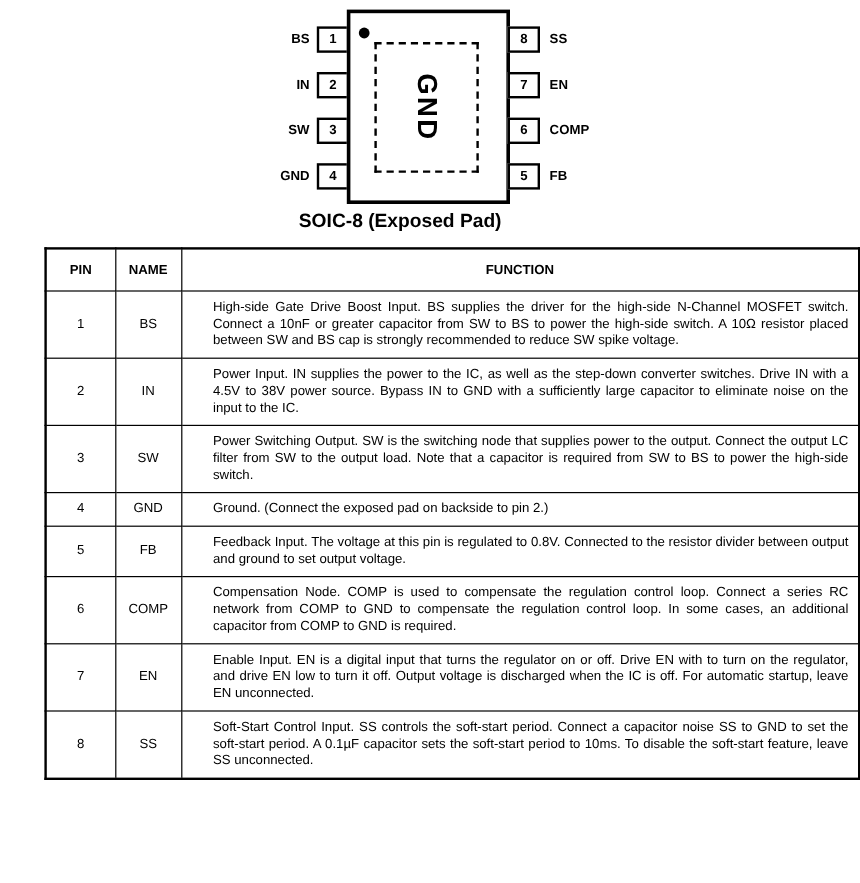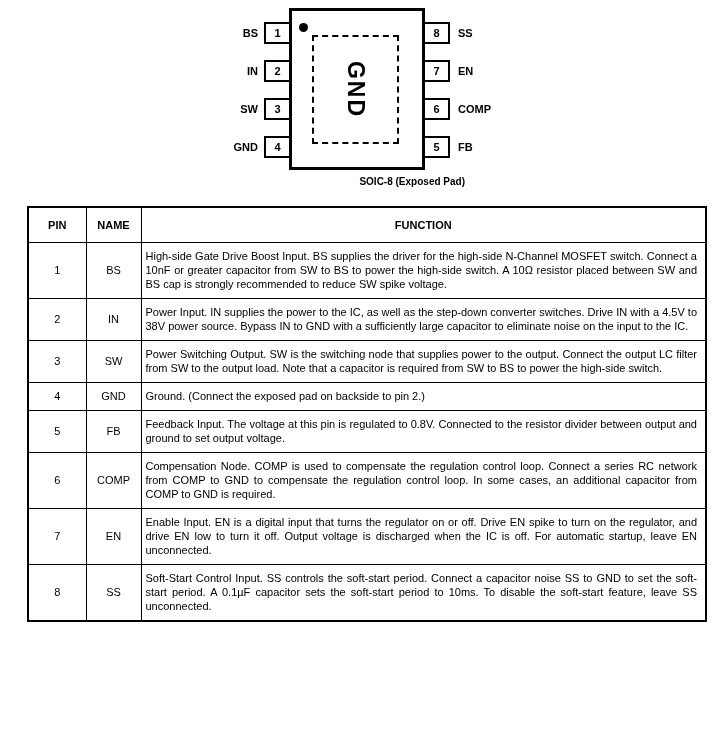--- a/index.html
+++ b/index.html
@@ -43,52 +43,52 @@
   .pin-col.left  .pin-row { justify-content: flex-end; gap: 6px; }
   .pin-col.right .pin-row { justify-content: flex-start; gap: 8px; }
   .pin-box {
     width: 27px; height: 22px; border: 2px solid #000; background: #fff;
     display: inline-flex; align-items: center; justify-content: center;
     font-size: 11px; font-weight: bold; flex: 0 0 auto;
   }
   .pin-name { font-size: 11px; font-weight: bold; line-height: 22px; }
   .pkg-caption {
     position: absolute; left: 249px; top: 176px; width: 216px;
-    text-align: right; font-size: 10px; font-weight: bold;
+    text-align: left; font-size: 16px; font-weight: bold;
   }
 
   
   .section-title {
     margin: 14px 0 15px 27px;
     font-size: 17px; font-weight: bold; letter-spacing: 0.2px;
   }
 
   
   table.pin-table {
-    margin-left: 27px;
+    margin-left: 37px;
     width: 680px;
     border-collapse: collapse;
     border: 2px solid #000;
     table-layout: fixed;
   }
   .pin-table col.c-pin  { width: 58px; }
   .pin-table col.c-name { width: 55px; }
   .pin-table th, .pin-table td {
     border: 1px solid #000;
     font-size: 11px; line-height: 14px;
     vertical-align: middle;
   }
   .pin-table th {
     height: 35px; font-weight: bold; text-align: center;
   }
   .pin-table td.c1, .pin-table td.c2 {
     text-align: center; padding: 6px 4px;
   }
   .pin-table td.c3 {
-    text-align: justify; padding: 6px 8px 7px 4px;
+    text-align: justify; padding: 6px 8px 7px 26px;
   }
 </style>
 </head>
 <body>
 
 <div class="page">
 
   <div class="diagram">
 
     <div class="pin-col left">
@@ -195,21 +195,21 @@
 
         <tr>
           <td class="c1">6</td>
           <td class="c2">COMP</td>
           <td class="c3">Compensation Node. COMP is used to compensate the regulation control loop. Connect a series RC network from COMP to GND to compensate the regulation control loop. In some cases, an additional capacitor from COMP to GND is required.</td>
         </tr>
 
         <tr>
           <td class="c1">7</td>
           <td class="c2">EN</td>
-          <td class="c3">Enable Input. EN is a digital input that turns the regulator on or off. Drive EN spike to turn on the regulator, and drive EN low to turn it off. Output voltage is discharged when the IC is off. For automatic startup, leave EN unconnected.</td>
+          <td class="c3">Enable Input. EN is a digital input that turns the regulator on or off. Drive EN with to turn on the regulator, and drive EN low to turn it off. Output voltage is discharged when the IC is off. For automatic startup, leave EN unconnected.</td>
         </tr>
 
         <tr>
           <td class="c1">8</td>
           <td class="c2">SS</td>
           <td class="c3">Soft-Start Control Input. SS controls the soft-start period. Connect a capacitor noise SS to GND to set the soft-start period. A 0.1µF capacitor sets the soft-start period to 10ms. To disable the soft-start feature, leave SS unconnected.</td>
         </tr>
 
       </tbody>
   </table>

